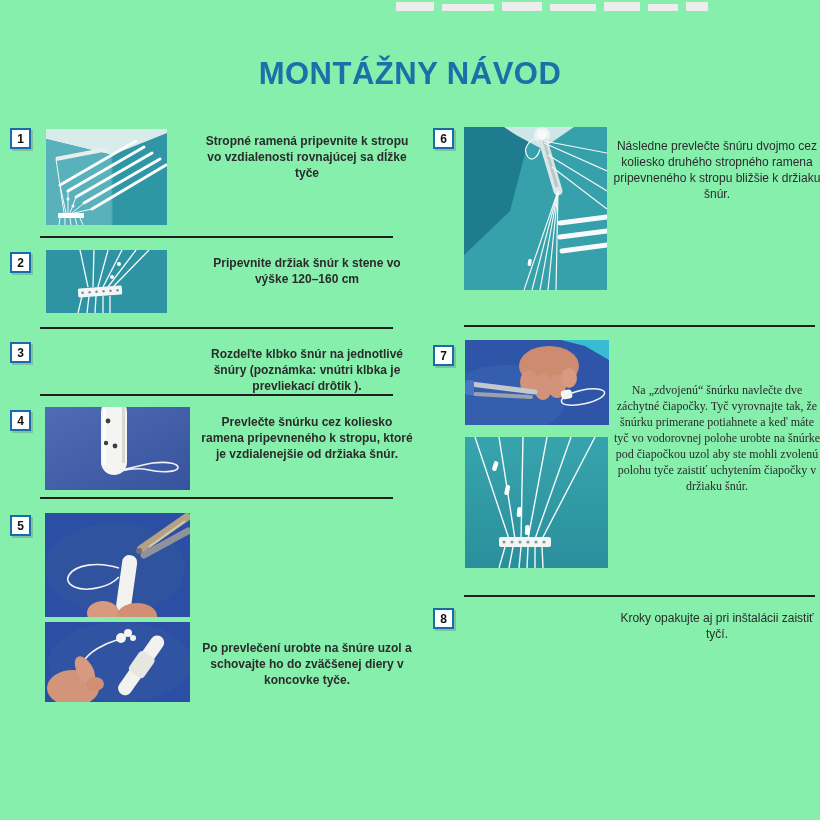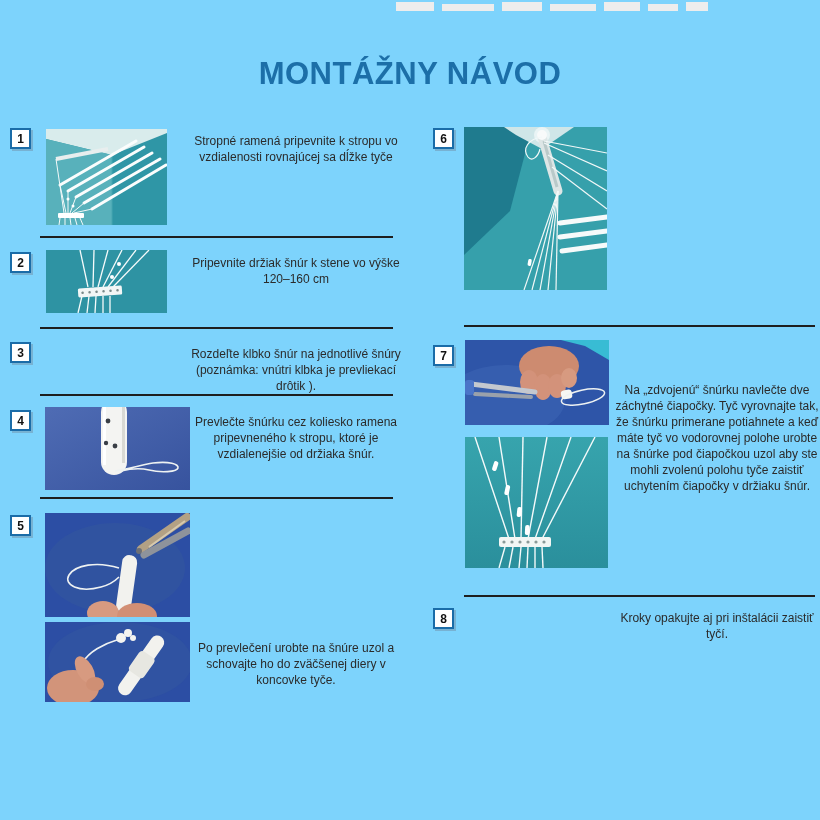--- a/index.html
+++ b/index.html
@@ -1,35 +1,35 @@
 <!DOCTYPE html>
 <html><head>
 <meta charset="utf-8">
 <style>
   html,body { margin:0; padding:0; background:#ffffff; }
   .page {
-    position:relative; width:820px; height:820px; background:#7dd3fc;
+    position:relative; width:820px; height:820px; background:#86efac;
     font-family:"Liberation Sans", sans-serif; overflow:hidden;
   }
   .title {
     position:absolute; left:0; right:0; top:56px; text-align:center;
     font-size:31px; font-weight:bold; color:#1c6fa8; letter-spacing:0.5px;
   }
   .badge {
     position:absolute; width:17px; height:17px; background:#fff;
     border:2.5px solid #1a6ca8; box-shadow:2px 2px 0 rgba(110,130,150,.4);
     display:flex; align-items:center; justify-content:center;
     font-size:12px; font-weight:bold; color:#111;
   }
   .hr { position:absolute; height:2px; background:#1e1e1e; }
   .txt {
     position:absolute; text-align:center; font-size:12px; line-height:16px;
     color:#2b2b2b;
   }
-  .txt-l { left:189px; width:214px; }
+  .txt-l { left:200px; width:214px;font-weight:bold; }
   .txt-r { left:613px; width:208px; }
   .photo { position:absolute; line-height:0; }
   .photo svg { display:block; }
   .ghost { position:absolute; background:#ededed; top:2px; }
 </style>
 </head>
 <body>
 
 <div class="page">
 
@@ -222,20 +222,21 @@
       <g stroke="#f2f8f8" stroke-width="1.2">
         <line x1="94" y1="64" x2="60" y2="163"></line>
         <line x1="94" y1="64" x2="68" y2="163"></line>
         <line x1="94" y1="64" x2="76" y2="163"></line>
         <line x1="94" y1="64" x2="84" y2="163"></line>
         <line x1="94" y1="64" x2="92" y2="163"></line>
       </g>
       <rect x="64" y="132" width="3.5" height="7" rx="1.5" fill="#ffffff" transform="rotate(10 66 135)"></rect>
     </svg>
   </div>
+  <div class="txt txt-r" style="top:138px;">Následne prevlečte šnúru dvojmo cez koliesko druhého stropného ramena pripevneného k stropu bližšie k držiaku šnúr.</div>
   <div class="hr" style="left:464px;top:325px;width:351px;"></div>
 
   <div class="badge" style="left:433px;top:345px;">
     <span>7</span>
   </div>
   <div class="photo" style="left:465px;top:340px;">
     <svg width="144" height="85" viewBox="0 0 144 85">
       <rect width="144" height="85" fill="#2e55a8"></rect>
       <ellipse cx="40" cy="60" rx="60" ry="35" fill="#3a63b2" opacity="0.7"></ellipse>
       <polygon points="96,0 144,0 144,20 120,6" fill="#38bcd4"></polygon>
@@ -288,21 +289,21 @@
       <g stroke="#f4fafa" stroke-width="1.4">
         <line x1="40" y1="110" x2="34" y2="131"></line>
         <line x1="48" y1="110" x2="44" y2="131"></line>
         <line x1="56" y1="110" x2="54" y2="131"></line>
         <line x1="63" y1="110" x2="62" y2="131"></line>
         <line x1="70" y1="110" x2="70" y2="131"></line>
         <line x1="77" y1="110" x2="78" y2="131"></line>
       </g>
     </svg>
   </div>
-  <div class="txt txt-r" style="top:382px;">Na „zdvojenú“ šnúrku navlečte dve záchytné čiapočky. Tyč vyrovnajte tak, že šnúrku primerane potiahnete a keď máte tyč vo vodorovnej polohe urobte na šnúrke pod čiapočkou uzol aby ste mohli zvolenú polohu tyče zaistiť uchytením čiapočky v držiaku šnúr.</div>
+  <div class="txt txt-r" style="top:382px;font-family:Liberation Serif, serif;">Na „zdvojenú“ šnúrku navlečte dve záchytné čiapočky. Tyč vyrovnajte tak, že šnúrku primerane potiahnete a keď máte tyč vo vodorovnej polohe urobte na šnúrke pod čiapočkou uzol aby ste mohli zvolenú polohu tyče zaistiť uchytením čiapočky v držiaku šnúr.</div>
   <div class="hr" style="left:464px;top:595px;width:351px;"></div>
 
   <div class="badge" style="left:433px;top:608px;">
     <span>8</span>
   </div>
   <div class="txt txt-r" style="top:610px;">Kroky opakujte aj pri inštalácii zaistiť tyčí.</div>
 
 </div>
 
 </body></html>

